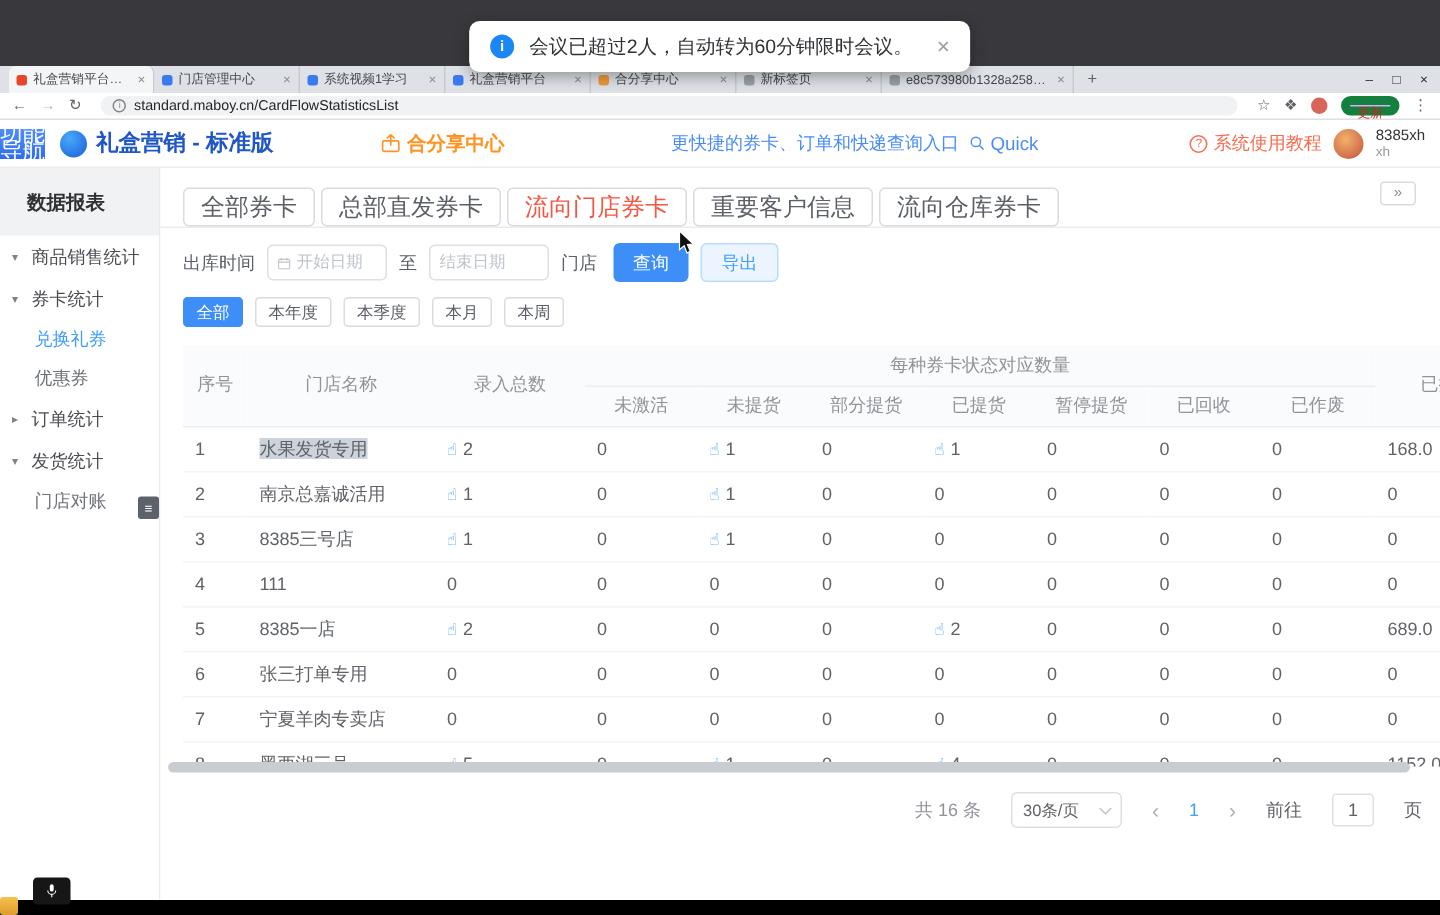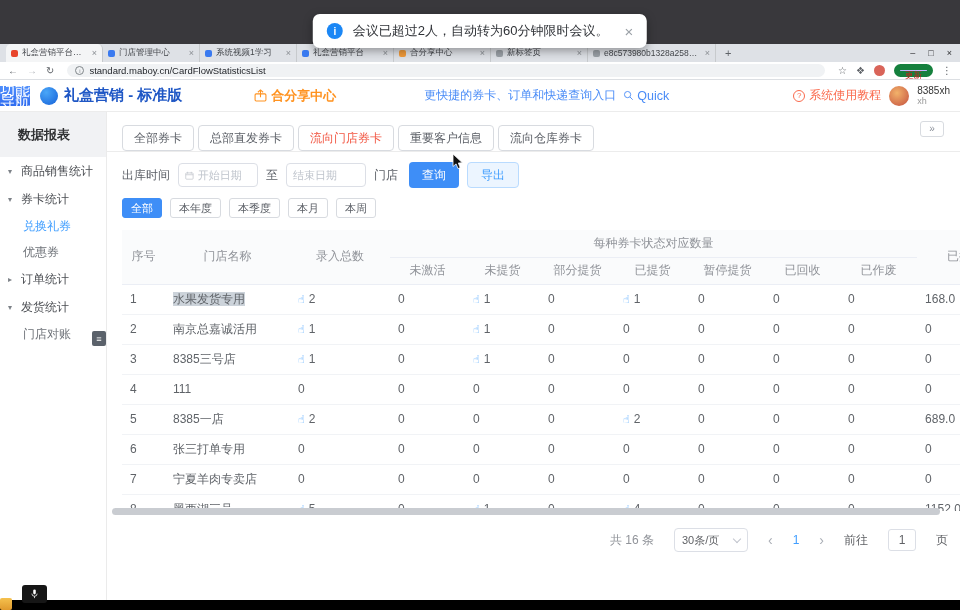--- a/index.html
+++ b/index.html
@@ -49,21 +49,21 @@
   
   .appheader{position:absolute;left:0;top:80px;width:960px;height:32px;background:#fff;
     border-bottom:1px solid #ececec;display:flex;align-items:center}
   .navbtn{width:30px;height:20px;background:linear-gradient(180deg,#4e8efc,#2f6cf0);color:#fff;font-size:15px;
     display:flex;flex-direction:column;align-items:flex-start;justify-content:center;line-height:10px;gap:1px;flex:0 0 30px}
   .brandwrap{display:flex;align-items:center;gap:6px;margin-left:10px}
   .brandicon{width:18px;height:18px;border-radius:50%;background:radial-gradient(circle at 35% 30%,#4aa7f8,#1560d8)}
   .brand{font-size:15px;font-weight:bold;color:#1f57c5;white-space:nowrap}
   .sharecenter{display:flex;align-items:center;gap:4px;margin-left:72px;color:#ff9321;font-size:13px;
     font-weight:bold;white-space:nowrap}
-  .promo{margin-left:88px;font-size:12px;color:#4a8cf7;white-space:nowrap}
+  .promo{margin-left:111px;font-size:12px;color:#4a8cf7;white-space:nowrap}
   .quickwrap{display:flex;align-items:center;gap:3px;margin-left:7px;color:#4a8cf7;font-size:12.5px}
   .rightwrap{margin-left:auto;display:flex;align-items:center;gap:8px;padding-right:10px}
   .tutorial{display:flex;align-items:center;gap:4px;color:#fa6a4d;font-size:12px;white-space:nowrap}
   .qmark{width:12px;height:12px;border:1px solid #fa6a4d;border-radius:50%;font-size:8px;line-height:10px;text-align:center}
   .uavatar{width:20px;height:20px;border-radius:50%;background:radial-gradient(circle at 40% 35%,#f2b26a,#c44f3e)}
   .ucol{display:flex;flex-direction:column}
   .uname{font-size:10px;color:#333;line-height:11px}
   .usub{font-size:9px;color:#999;line-height:10px}
 
   
@@ -72,21 +72,21 @@
   .sbitem{height:28px;display:flex;align-items:center;font-size:12px;color:#4a4d52;padding-left:8px;gap:4px;white-space:nowrap;overflow:hidden}
   .sbitem .caret{font-size:8px;color:#7d8288;width:9px}
   .sbitem.l1{padding-left:23px;color:#6e7278;height:26px}
   .sbitem.active{color:#409eff}
   .sbhandle{position:absolute;left:92px;top:331px;width:14px;height:15px;background:#5b626b;border-radius:2px;
     color:#fff;font-size:9px;display:flex;align-items:center;justify-content:center;z-index:6}
 
   
   .main{position:absolute;left:107px;top:112px;width:853px;height:488px;background:#fff;overflow:hidden}
   .tabsrow{display:flex;gap:4px;padding:13px 0 0 15px;height:40px;border-bottom:1px solid #ececec}
-  .ctab{height:26px;border:1px solid #d8dbe0;border-radius:4px;padding:0 11px;font-size:12px;color:#5b5f66;
+  .ctab{height:26px;border:1px solid #d8dbe0;border-radius:4px;padding:0 11px;font-size:16px;color:#5b5f66;
     display:flex;align-items:center;background:#fff;white-space:nowrap}
   .ctab.active{color:#f25743}
   .collapsebtn{position:absolute;right:16px;top:9px;width:24px;height:16px;border:1px solid #d8dbe0;border-radius:3px;
     color:#8a8f99;font-size:10px;line-height:14px;text-align:center;background:#fff}
   .filters{position:absolute;left:15px;top:50px;display:flex;align-items:center;gap:8px;height:26px}
   .flabel{font-size:12px;color:#5b5f66;white-space:nowrap}
   .dinput{width:80px;height:24px;border:1px solid #dcdfe6;border-radius:4px;display:flex;align-items:center;gap:4px;padding:0 6px;background:#fff}
   .dinput input{border:none;outline:none;width:100%;font-size:11px;color:#606266;background:transparent}
   .dinput input::placeholder{color:#bfc4cc}
   .selectbox{width:106px;height:24px;border:1px solid #dcdfe6;border-radius:4px;display:flex;align-items:center;

